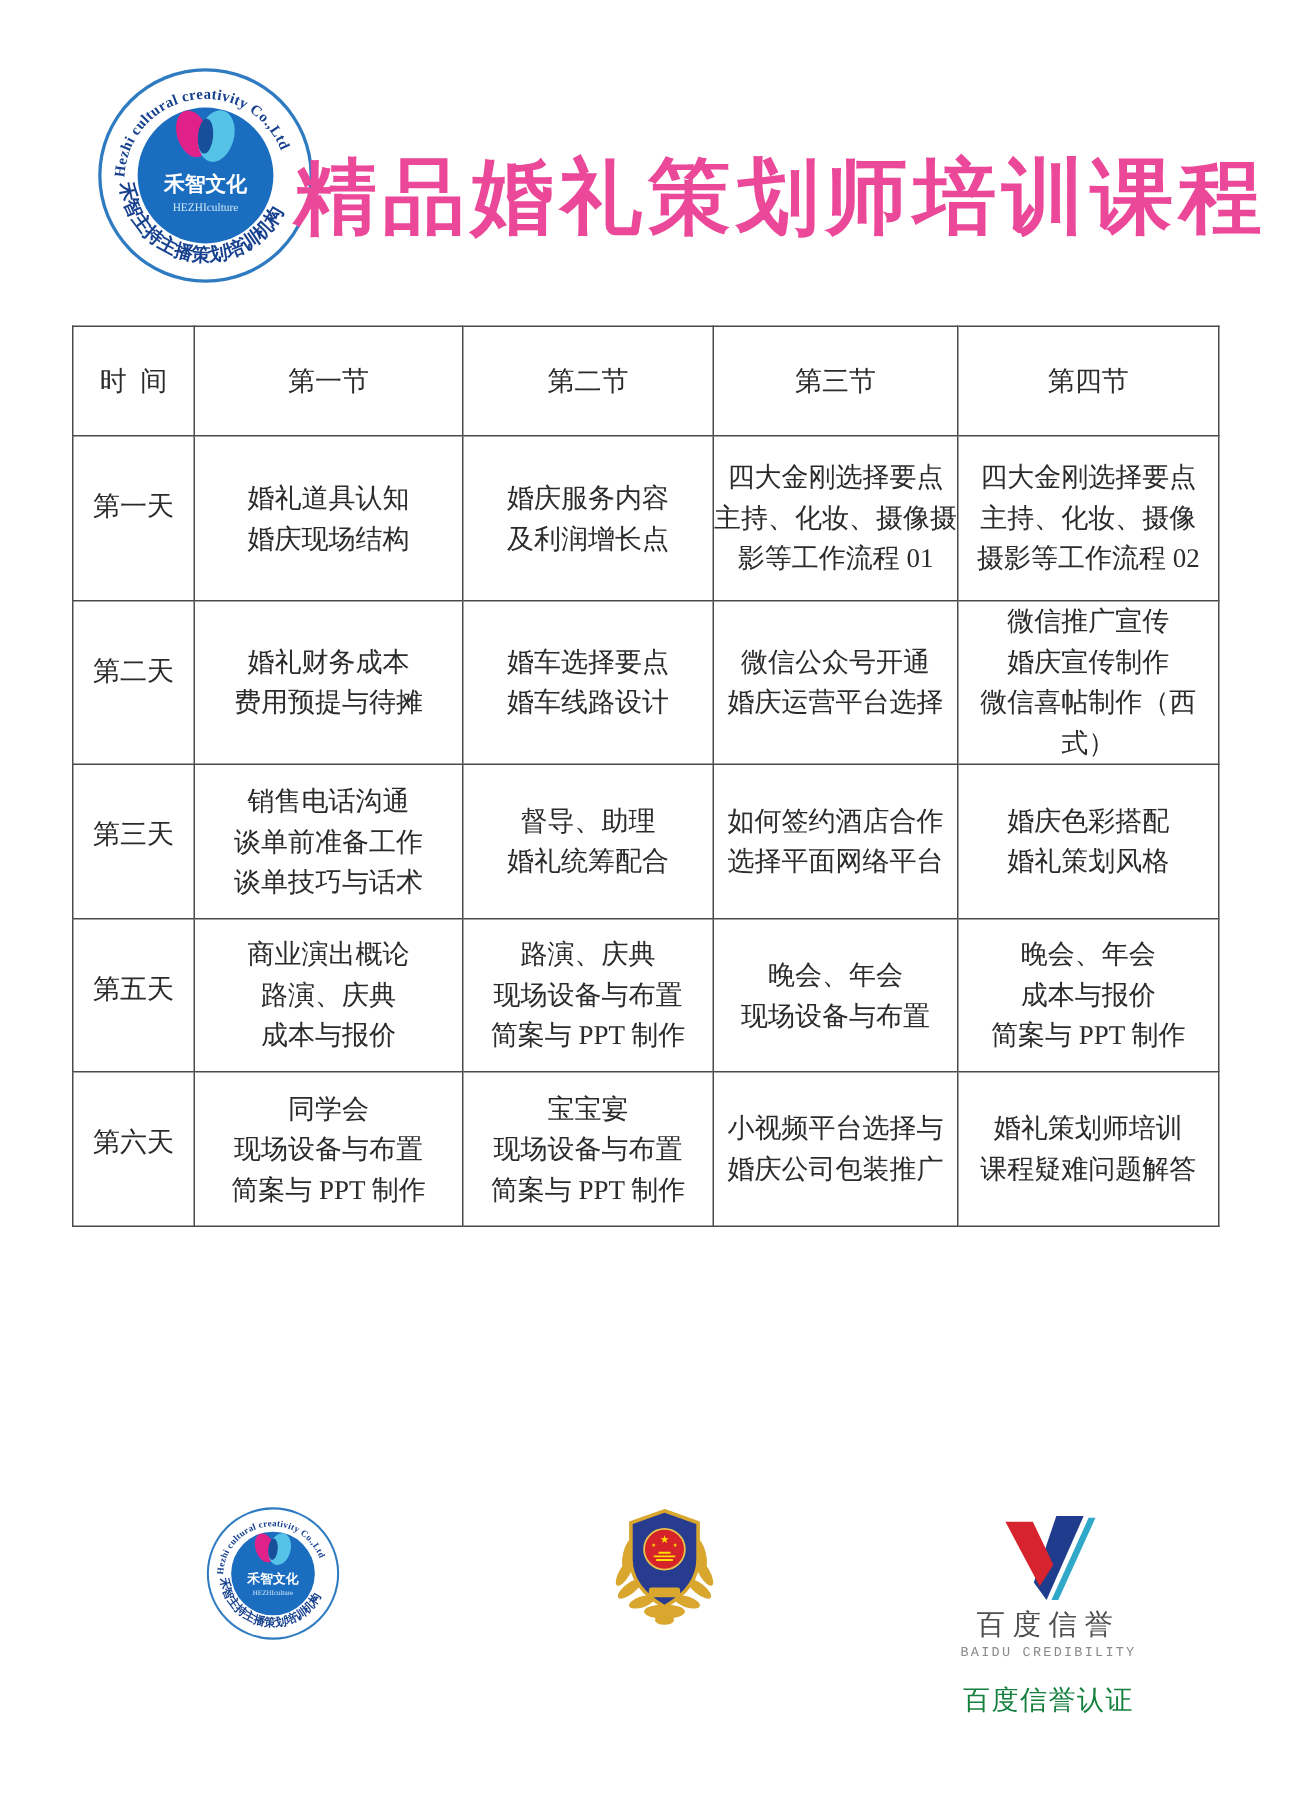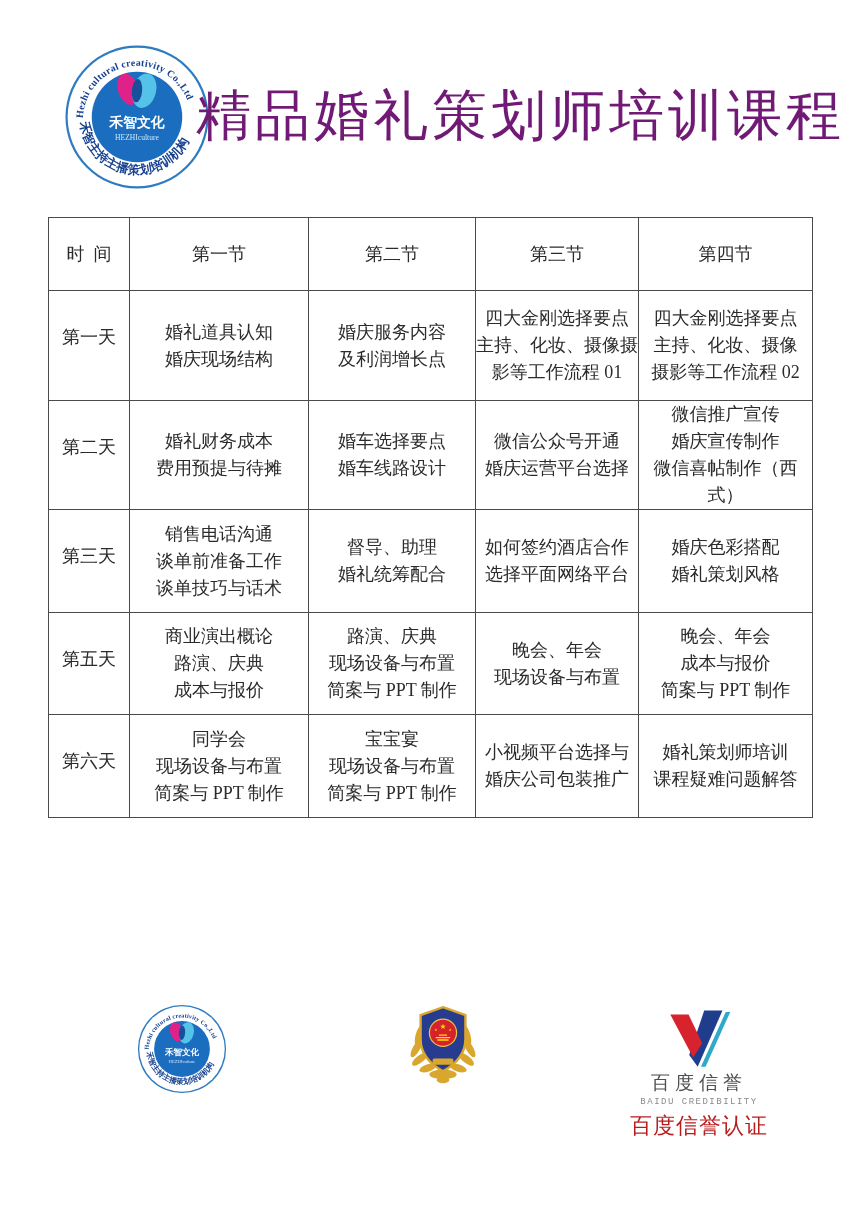--- a/index.html
+++ b/index.html
@@ -10,24 +10,24 @@
     background: #ffffff;
     margin: 0 auto;
     overflow: hidden;
     font-family: "Liberation Serif", "DejaVu Serif", serif;
     color: #222;
   }
 
   
   .header-logo { position: absolute; left: 64px; top: 44px; width: 146px; height: 146px; }
   .page-title {
-    position: absolute; left: 196px; top: 84px; width: 622px;
+    position: absolute; left: 196px; top: 100px; width: 622px;
     text-align: center;
-    font-size: 55px; font-weight: normal; letter-spacing: 4px;
-    color: #701a75; line-height: 1.15;
+    font-size: 55px; font-weight: bold; letter-spacing: 4px;
+    color: #ec4899; line-height: 1.15;
     white-space: nowrap;
   }
 
   
   table.course {
     position: absolute; left: 48px; top: 217px; width: 764px;
     border-collapse: collapse; table-layout: fixed;
     font-size: 18px; color: #2b2b2b;
   }
   table.course th, table.course td {
@@ -53,21 +53,21 @@
                    font-size: 17px; color: #3f3f3f; }
   .police-badge  { position: absolute; left: 403px; top: 1001px; width: 80px; height: 86px; }
   .police-text   { position: absolute; left: 330px; top: 1094px; width: 230px; text-align: center;
                    font-family: "Liberation Sans", "DejaVu Sans", sans-serif;
                    font-size: 19px; font-weight: bold; color: #101010; }
   .baidu-group   { position: absolute; left: 624px; top: 1008px; width: 150px; text-align: center;
                    font-family: Liberation Mono, monospace; }
   .baidu-icon    { width: 74px; height: 60px; margin: 0 auto; }
   .baidu-cn      { font-size: 19px; letter-spacing: 5px; color: #4f4f4f; margin-top: 2px; }
   .baidu-en      { font-size: 9px;  letter-spacing: 1.5px; color: #8a8a8a; margin-top: 1px; }
-  .baidu-cert    { font-size: 22px; letter-spacing: 1px; color: #b91c1c; margin-top: 4px; }
+  .baidu-cert    { font-size: 18px; letter-spacing: 1px; color: #15803d; margin-top: 14px; }
 </style>
 </head>
 <body>
 
 <div class="page">
 
   <div class="header-logo">
     <svg viewBox="0 0 100 100" width="100%" height="100%">
       <circle cx="50" cy="50" r="49" fill="#2e7bc1"></circle>
       <circle cx="50" cy="50" r="47.5" fill="#ffffff"></circle>

